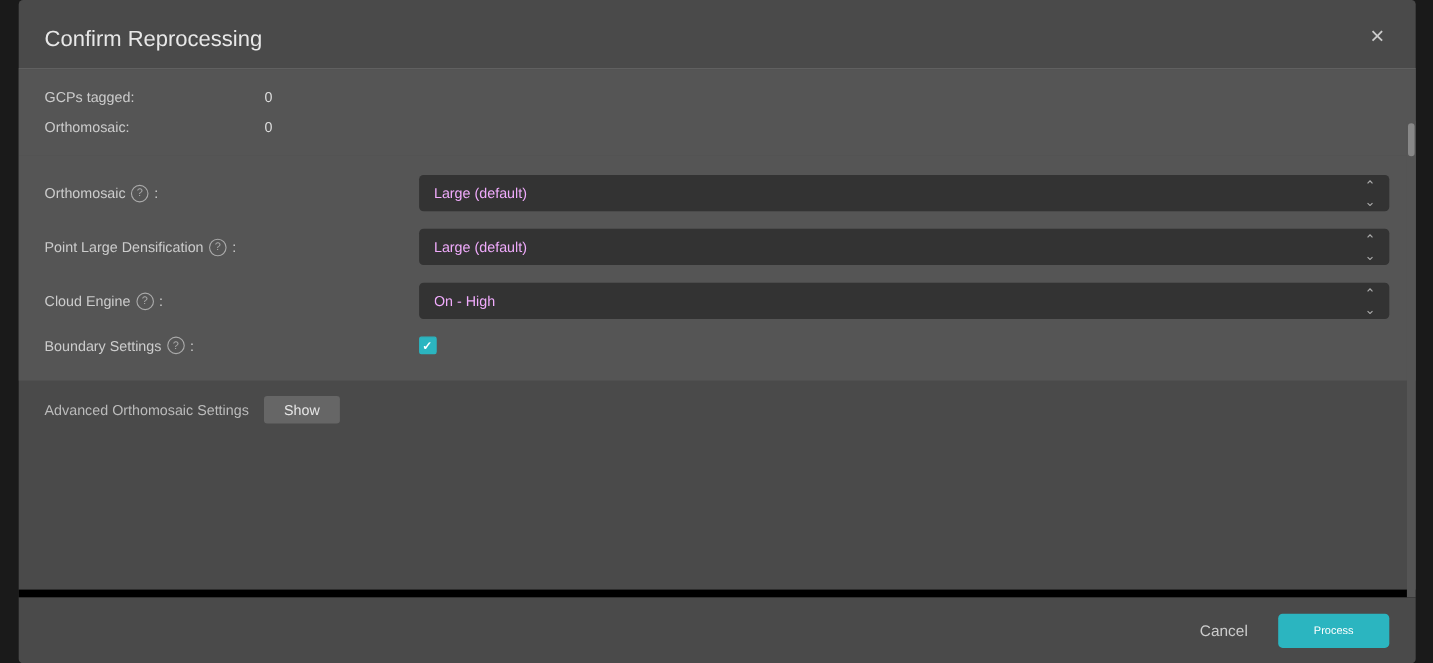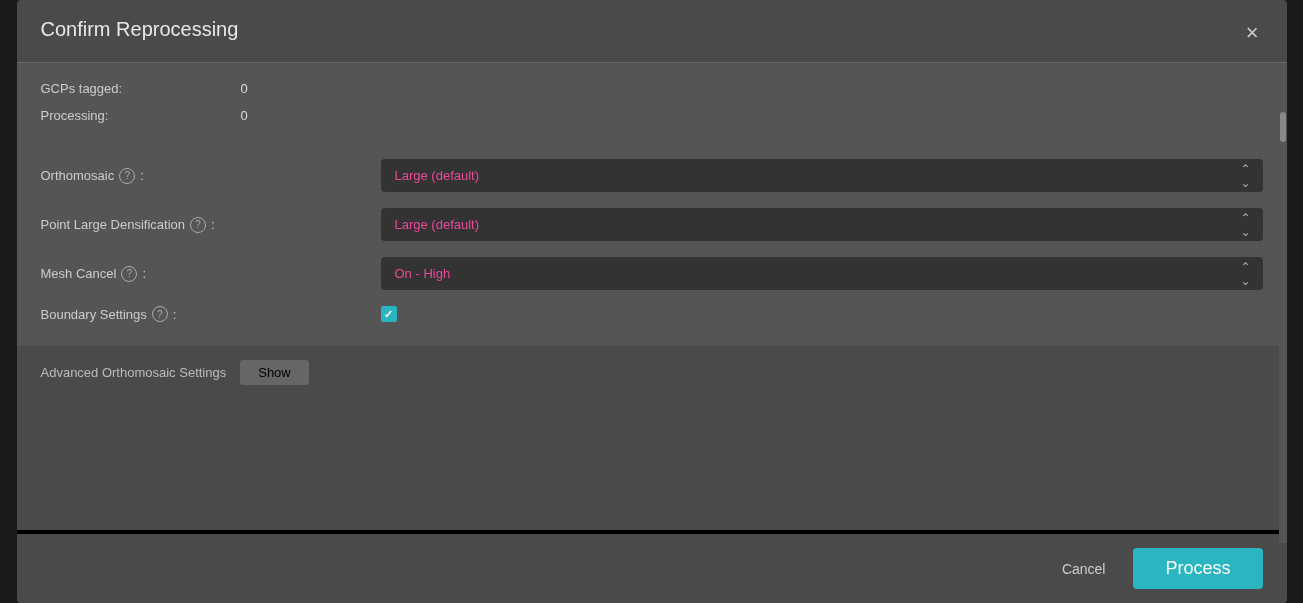--- a/index.html
+++ b/index.html
@@ -29,21 +29,21 @@
       margin-top: 0;
       border-radius: 4px;
       display: flex;
       flex-direction: column;
       position: relative;
       height: 603px;
     }
 
     .dialog-header {
       display: flex;
-      align-items: flex-start;
+      align-items: flex-end;
       justify-content: space-between;
       padding: 18px 24px 14px 24px;
       flex-shrink: 0;
     }
 
     .dialog-title {
       font-size: 20px;
       font-weight: 400;
       color: #e8e8e8;
     }
@@ -134,21 +134,21 @@
     .select-wrapper {
       position: relative;
       flex: 1;
     }
 
     .select-control {
       width: 100%;
       background: #333;
       border: none;
       border-radius: 4px;
-      color: #ec4899;
+      color: #f0abfc;
       font-size: 13px;
       padding: 9px 36px 9px 14px;
       appearance: none;
       -webkit-appearance: none;
       cursor: pointer;
       outline: none;
     }
 
     .select-arrow {
       position: absolute;
@@ -198,54 +198,54 @@
     }
 
     .advanced-label {
       font-size: 13px;
       color: #bbb;
     }
 
     .show-btn {
       background: #666;
       border: none;
-      color: #000000;
+      color: #e5e5e5;
       font-size: 13px;
       padding: 5px 18px;
       border-radius: 3px;
       cursor: pointer;
       text-align: right;
     }
 
     .spacer { flex: 1; }
 
     .dialog-footer {
       display: flex;
       align-items: center;
       justify-content: flex-end;
       gap: 12px;
       padding: 14px 24px;
       flex-shrink: 0;
-      border-top: 4px solid #000000;
+      border-top: 7px solid #000000;
     }
 
     .cancel-btn {
       background: transparent;
       border: none;
       color: #ccc;
       font-size: 14px;
       cursor: pointer;
       padding: 8px 16px;
     }
 
     .process-btn {
       background: #2bb5c0;
       border: none;
       color: #fff;
-      font-size: 18px;
+      font-size: 10px;
       padding: 10px 32px;
       border-radius: 4px;
       cursor: pointer;
       font-weight: 500;
     }
 
     .scrollbar-area {
       position: absolute;
       right: 0;
       top: 110px;
@@ -274,21 +274,21 @@
     </div>
 
     <div class="divider"></div>
 
     <div class="info-section">
       <div class="info-row">
         <span class="info-label">GCPs tagged:</span>
         <span class="info-value">0</span>
       </div>
       <div class="info-row">
-        <span class="info-label">Processing:</span>
+        <span class="info-label">Orthomosaic:</span>
         <span class="info-value">0</span>
       </div>
     </div>
 
 
     <div class="settings-section">
 
       <div class="setting-row">
         <div class="setting-label">
           <span>Orthomosaic</span>
@@ -318,21 +318,21 @@
             <option>Medium</option>
             <option selected="">Large (default)</option>
             <option>Extra Large</option>
           </select>
           <span class="select-arrow">⌃<br>⌄</span>
         </div>
       </div>
 
       <div class="setting-row">
         <div class="setting-label">
-          <span>Mesh Cancel</span>
+          <span>Cloud Engine</span>
           <span class="help-icon">?</span>
           <span>:</span>
         </div>
         <div class="select-wrapper">
           <select class="select-control">
             <option>Off</option>
             <option>On - Low</option>
             <option>On - Medium</option>
             <option selected="">On - High</option>
           </select>

